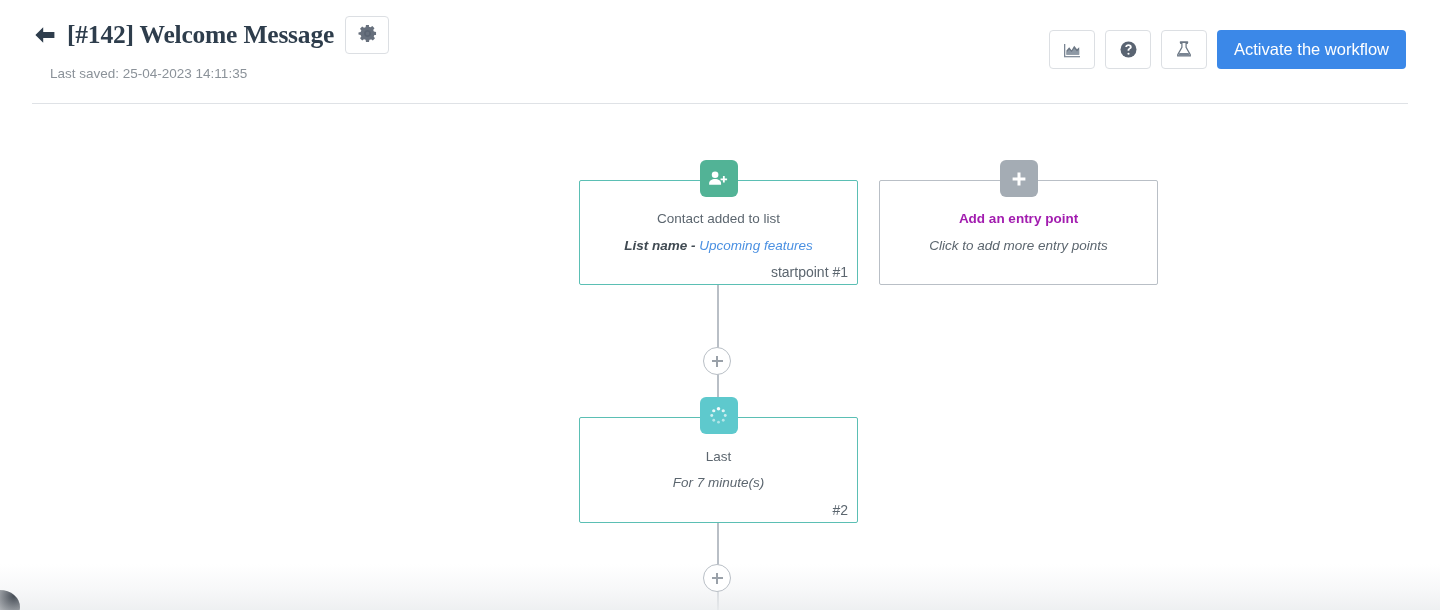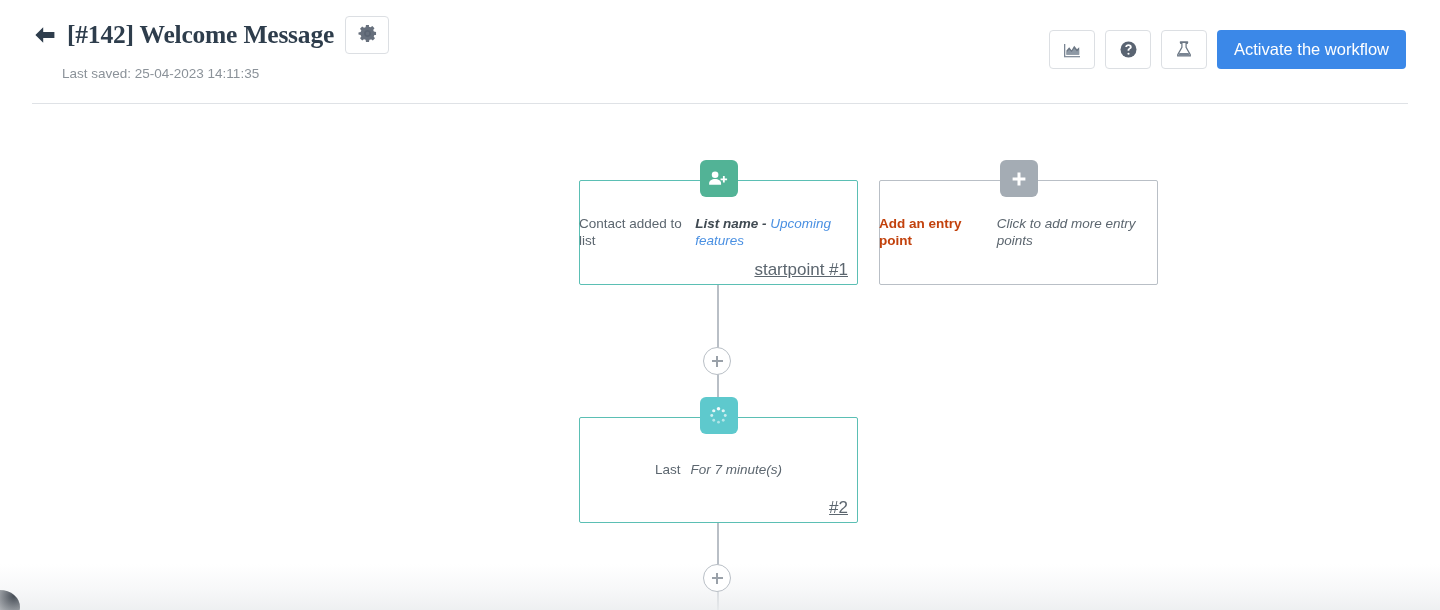--- a/index.html
+++ b/index.html
@@ -68,21 +68,21 @@
     width: 44px; height: 38px;
     border: 1px solid #dcdfe3;
     border-radius: 4px;
     background: #fff;
     display: flex; align-items: center; justify-content: center;
     cursor: pointer;
   }
 
   #last-saved {
     position: absolute;
-    left: 62px; top: 66px;
+    left: 50px; top: 66px;
     font-size: 13.5px;
     color: #8b9299;
     white-space: nowrap;
   }
 
   #header-actions {
     position: absolute;
     right: 34px; top: 30px;
     display: flex;
     align-items: center;
@@ -174,53 +174,52 @@
   .node-badge.green  { background: #52b396; }
   .node-badge.cyan   { background: #5ec9cd; }
   .node-badge.gray   { background: #a4acb4; }
   .node-badge svg { display: block; }
 
   .node-content {
     position: absolute;
     left: 0; right: 0;
     top: 0; bottom: 0;
     display: flex;
-    flex-direction: row;
+    flex-direction: column;
     align-items: center;
     justify-content: center;
     gap: 10px;
     z-index: 2;
   }
 
   .node-title {
     font-size: 13.5px;
     color: #5c666f;
     line-height: 1.2;
   }
   .node-title.bold {
     font-weight: bold;
-    color: #c2410c;
+    color: #a21caf;
   }
 
   .node-subtitle {
     font-size: 13.5px;
     color: #5c666f;
     line-height: 1.2;
     font-style: italic;
   }
   .node-subtitle .label { font-weight: bold; color: #404a52; }
   .node-subtitle .link  { color: #4a90e2; cursor: pointer; }
 
   .node-corner-label {
     position: absolute;
     right: 10px; bottom: 5px;
-    font-size: 17px;
+    font-size: 14px;
     color: #5c666f;
     z-index: 2;
-    text-decoration: underline;
   }
 
   
   .connector-line {
     position: absolute;
     width: 2px;
     background: #b9bfc6;
     z-index: 0;
   }
 

